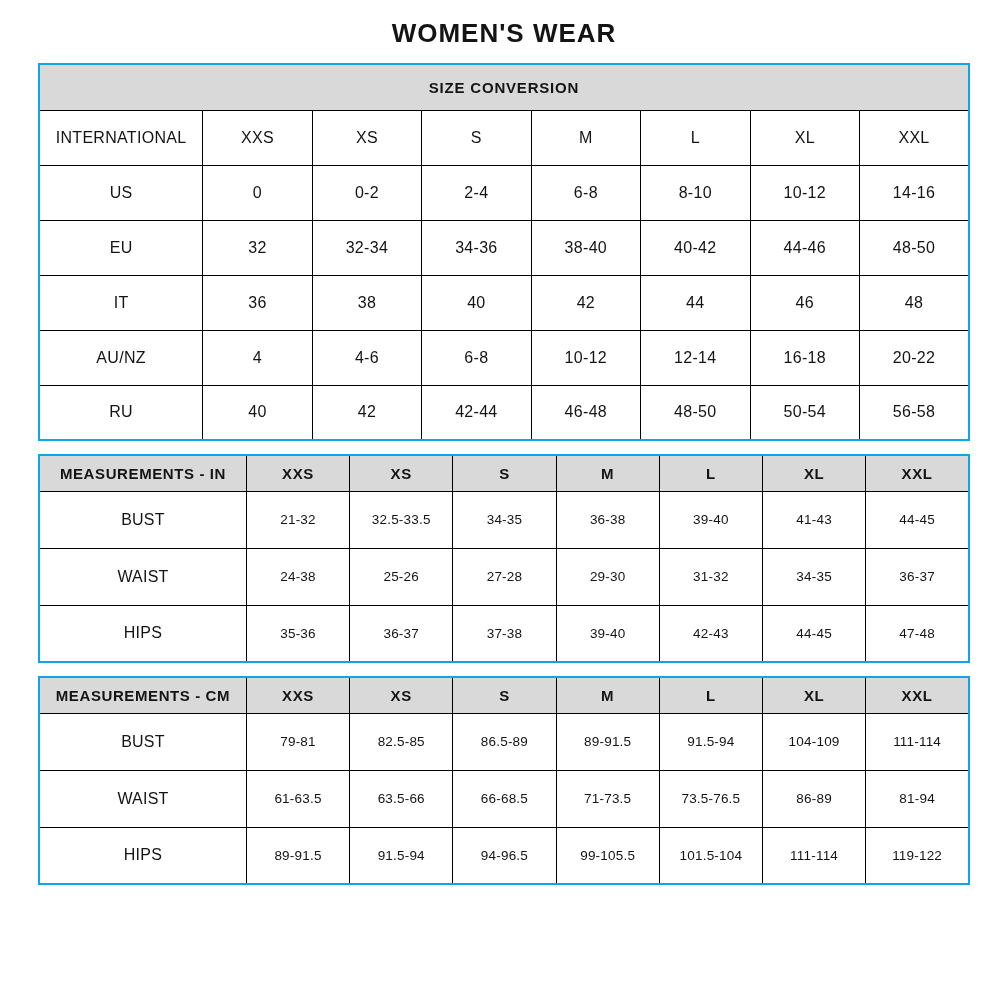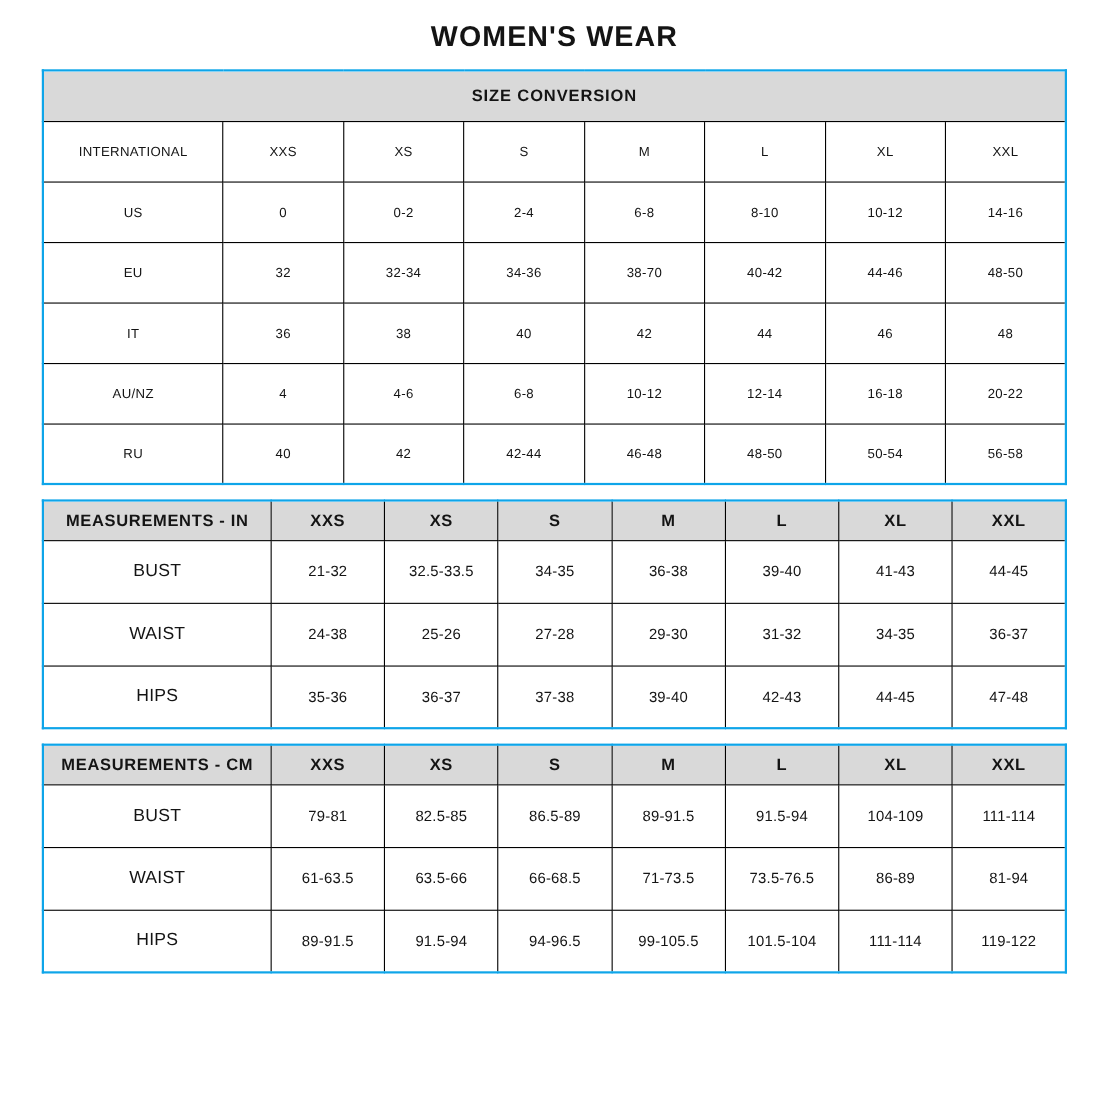--- a/index.html
+++ b/index.html
@@ -41,21 +41,21 @@
   .banner th {
     background: #d9d9d9;
     height: 46px;
     font-size: 15px;
     font-weight: bold;
     letter-spacing: 0.8px;
   }
   
   .conv td {
     height: 55px;
-    font-size: 12px;
+    font-size: 16px;
     letter-spacing: 0.3px;
   }
   
   .meas .head th {
     background: #d9d9d9;
     height: 36px;
     font-size: 15px;
     font-weight: bold;
     letter-spacing: 0.6px;
     margin-top: 45px;
@@ -113,21 +113,21 @@
       <td>6-8</td>
       <td>8-10</td>
       <td>10-12</td>
       <td>14-16</td>
     </tr>
     <tr>
       <td>EU</td>
       <td>32</td>
       <td>32-34</td>
       <td>34-36</td>
-      <td>38-70</td>
+      <td>38-40</td>
       <td>40-42</td>
       <td>44-46</td>
       <td>48-50</td>
     </tr>
     <tr>
       <td>IT</td>
       <td>36</td>
       <td>38</td>
       <td>40</td>
       <td>42</td>

